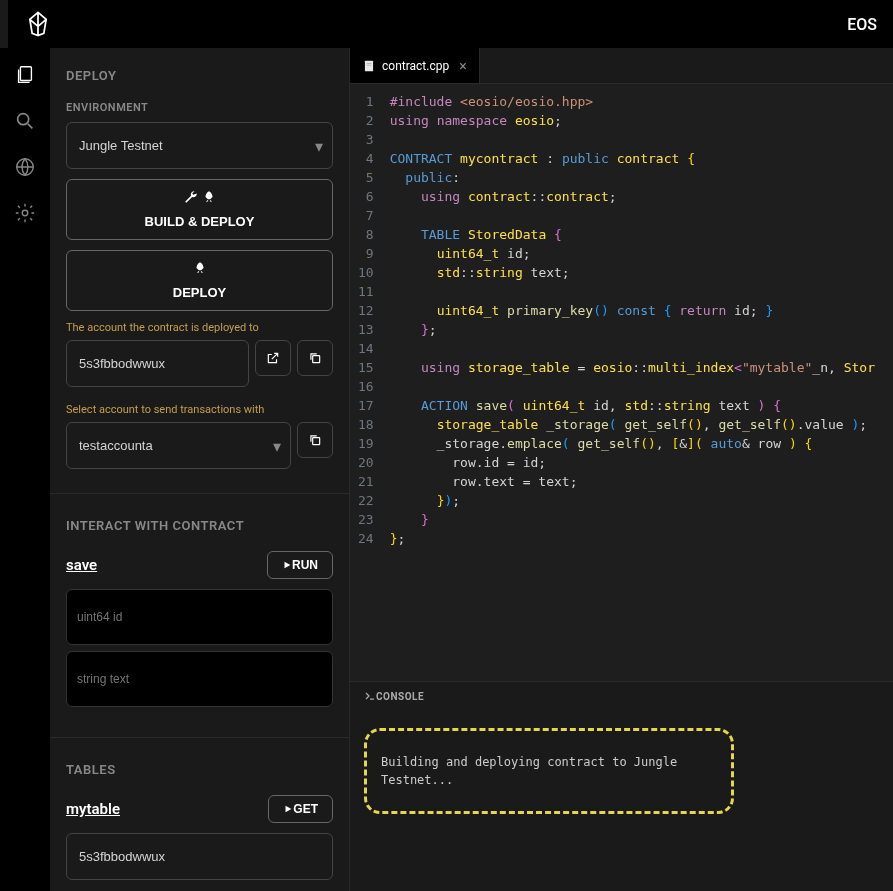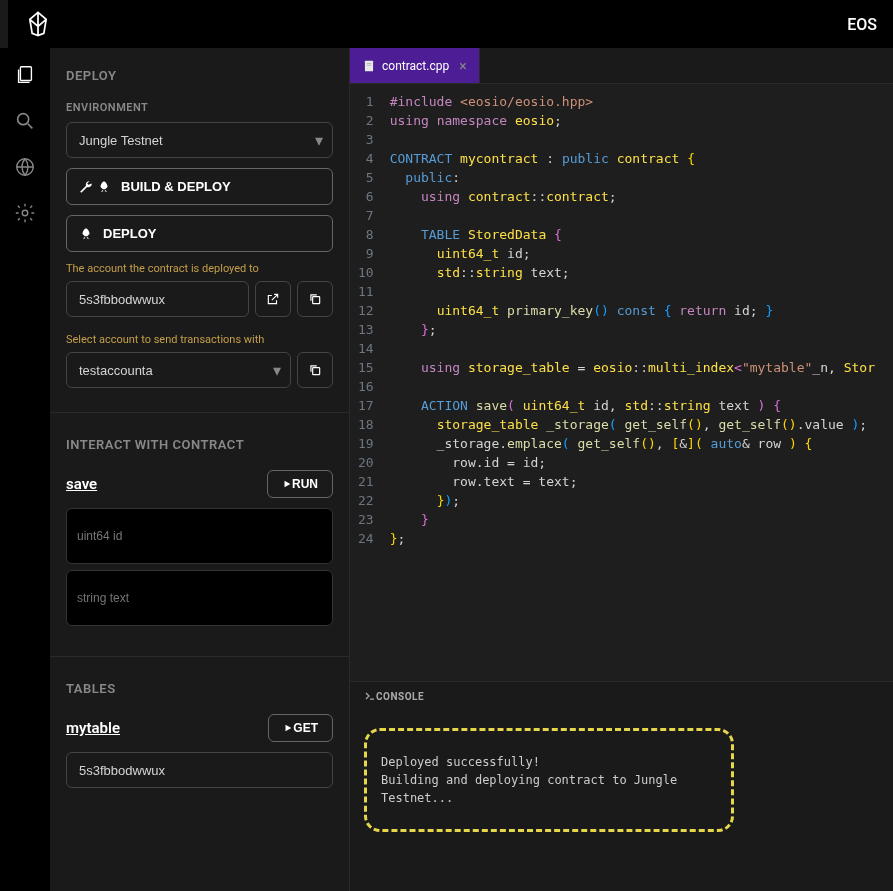--- a/index.html
+++ b/index.html
@@ -61,21 +61,21 @@
 }
 select, .text-input {
   width: 100%;
   background: #1a1a1a;
   border: 1px solid #444;
   border-radius: 6px;
   color: #d4d4d4;
   padding: 8px 12px;
   font-size: 13px;
   appearance: none;
-  height: 36px;
+  height: 47px;
 }
 .select-arrow {
   position: absolute;
   right: 10px;
   top: 50%;
   transform: translateY(-50%);
   pointer-events: none;
   color: #888;
 }
 .btn {
@@ -85,20 +85,21 @@
   border-radius: 6px;
   color: #fff;
   padding: 10px 12px;
   font-size: 13px;
   font-weight: 600;
   display: flex;
   align-items: center;
   gap: 10px;
   cursor: pointer;
   margin-bottom: 10px;
+  flex-direction: column;
 }
 .btn-icons { display: flex; gap: 4px; }
 .account-label {
   color: #c59f4a;
   font-size: 11px;
   margin-bottom: 6px;
   margin-top: 8px;
 }
 .input-row { display: flex; gap: 6px; align-items: stretch; }
 .input-row .text-input { flex: 1; }
@@ -161,21 +162,21 @@
 .tab {
   display: flex;
   align-items: center;
   gap: 6px;
   padding: 0 12px;
   font-size: 12px;
   color: #888;
   cursor: pointer;
   border-right: 1px solid #2a2a2a;
 }
-.tab.active { background: #4c1d95; color: #fff; text-align: center; }
+.tab.active { background: #000000; color: #fff; text-align: center; }
 .tab-icon { width: 14px; height: 14px; }
 .tab-close { color: #888; font-size: 14px; margin-left: 4px; }
 .code-area {
   flex: 1;
   display: flex;
   overflow: auto;
   font-family: "Consolas", "Menlo", monospace;
   font-size: 13px;
   line-height: 19px;
 }
@@ -406,18 +407,17 @@
     </div>
 
     <div class="console-panel">
       <div class="console-header">
         <svg width="12" height="12" viewBox="0 0 24 24" fill="none" stroke="#aaa" stroke-width="2.5">
             <path d="M4 6 l6 6 l-6 6 M12 18 h8"></path>
           </svg>
         <span>CONSOLE</span>
       </div>
       <div class="console-body">
-        <div>Deployed successfully!</div>
         <div>Building and deploying contract to Jungle Testnet...</div>
       </div>
     </div>
   </div>
 </div>
 
 </body></html>

